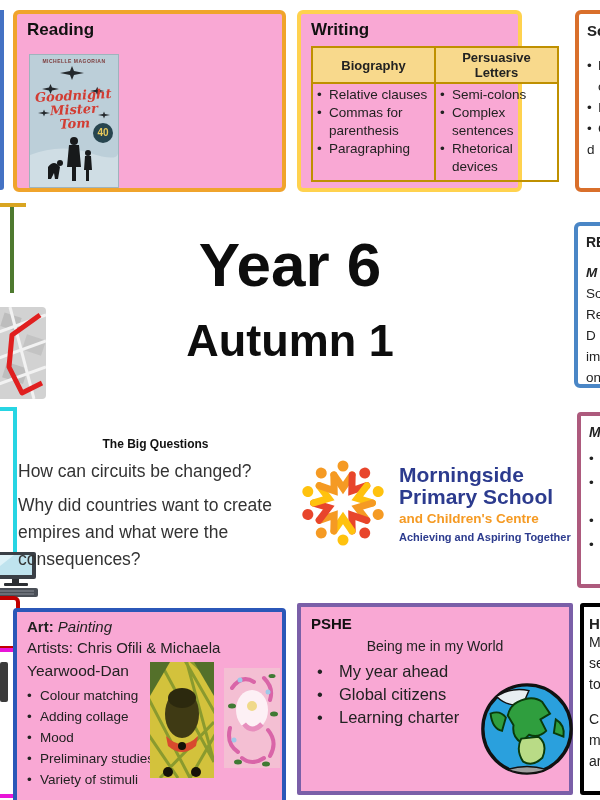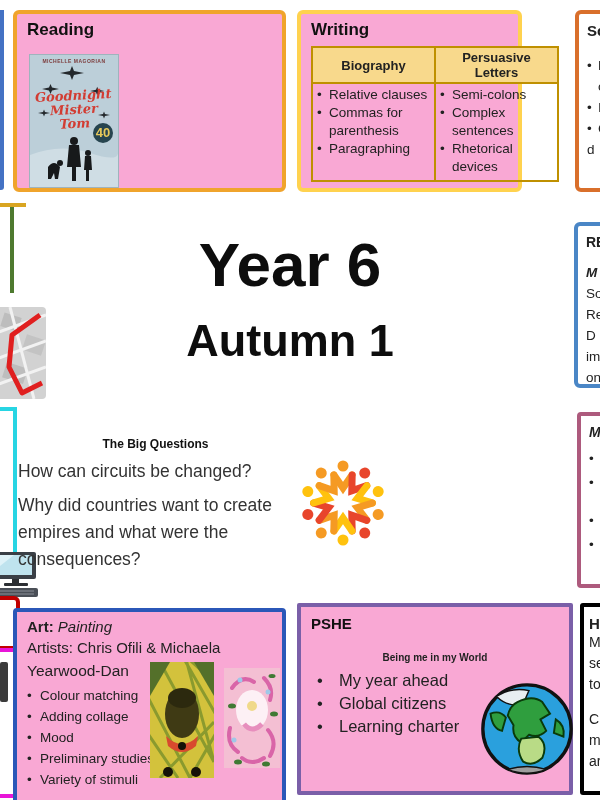--- a/index.html
+++ b/index.html
@@ -16,21 +16,21 @@
   #reading .blist{position:absolute;left:108px;top:42px;font-size:15.5px;}
   #reading .blist li{line-height:22.5px;}
   .bookcover{position:absolute;left:12px;top:40px;width:88px;height:132px;background:#bccfd9;
              border:1px solid #9fb3bd;overflow:hidden;}
   .bk-author{position:absolute;top:3px;left:0;width:100%;text-align:center;font-size:5px;
              letter-spacing:.5px;color:#7c3b3b;font-weight:bold;}
   .bk-title{position:absolute;top:34px;left:0;width:100%;text-align:center;
             font-family:"DejaVu Serif",serif;font-style:italic;font-weight:bold;
             color:#d23c32;font-size:13px;line-height:14px;transform:rotate(-3deg);}
   .bk-badge{position:absolute;right:5px;top:68px;width:20px;height:20px;border-radius:50%;
-            background:#27454f;color:#e8c95a;font-size:13px;font-weight:bold;text-align:center;line-height:20px;}
+            background:#27454f;color:#e8c95a;font-size:10px;font-weight:bold;text-align:center;line-height:20px;}
   
   #writing{left:297px;top:10px;width:225px;height:182px;border:4px solid #ffd24f;padding:6px 10px;}
   #writing table{border-collapse:collapse;margin-top:6px;width:248px;}
   #writing th{border:2px solid #bf9000;background:#f8d98c;font-size:13px;padding:2px 3px;}
   #writing td{border:2px solid #bf9000;vertical-align:top;font-size:13.5px;padding:2px 3px 4px 4px;width:50%;}
   #writing .blist li{line-height:18px;padding-left:12px;}
   
   .frag{position:absolute;background:#fff;box-sizing:border-box;border-radius:6px;padding:8px 4px 8px 8px;width:70px;}
   .frag .t{font-weight:bold;font-size:15px;}
   .frag .ln{font-size:13.5px;line-height:21px;}
@@ -58,21 +58,21 @@
   #logo .a{font-size:11px;font-weight:bold;color:#2c3b8e;margin-top:5px;}
   
   #art{left:13px;top:608px;width:273px;height:234px;border:4px solid #2b57b8;border-radius:4px;padding:6px 10px;}
   #art .l1{font-size:15px;}
   #art .l2{font-size:15px;margin-top:4px;}
   #art .l3{font-size:15.5px;margin-top:6px;}
   #art .blist{margin-top:5px;font-size:13.5px;}
   #art .blist li{line-height:21px;}
   
   #pshe{left:297px;top:603px;width:276px;height:192px;border:4px solid #7a5fa8;border-radius:2px;padding:8px 10px;}
-  #pshe .sub{font-size:10px;font-weight:bold;text-align:center;margin-top:20px;}
+  #pshe .sub{font-size:14px;font-weight:normal;text-align:center;margin-top:6px;}
   #pshe .blist{margin-top:6px;font-size:16.5px;margin-left:6px;}
   #pshe .blist li{line-height:23px;padding-left:22px;}
   
   .vline{position:absolute;}
   svg{display:block;}
 </style>
 </head>
 <body>
 
 <div id="page">
@@ -244,20 +244,26 @@
               <circle cx="50" cy="13" r="5.5" fill="#ffc20e"></circle>
               <path d="M41 22 L50 35 L59 22" stroke="#ffc20e" stroke-width="7" fill="none" stroke-linecap="round"></path>
             </g>
             <g transform="rotate(324 50 50)">
               <circle cx="50" cy="13" r="5.5" fill="#F59A23"></circle>
               <path d="M41 22 L50 35 L59 22" stroke="#F59A23" stroke-width="7" fill="none" stroke-linecap="round"></path>
             </g>
           </g>
       </svg>
     </span>
+    <div class="txt">
+      <div class="n">Morningside</div>
+      <div class="n">Primary School</div>
+      <div class="o">and Children's Centre</div>
+      <div class="a">Achieving and Aspiring Together</div>
+    </div>
   </div>
 
   <div class="frag" id="maths">
     <div class="t" style="font-size:14px;font-style:italic;">M</div>
     <div style="height:8px;"></div>
     <div class="ln bl"></div>
     <div class="ln bl"></div>
     <div style="height:14px;"></div>
     <div class="ln bl"></div>
     <div class="ln bl"></div>

